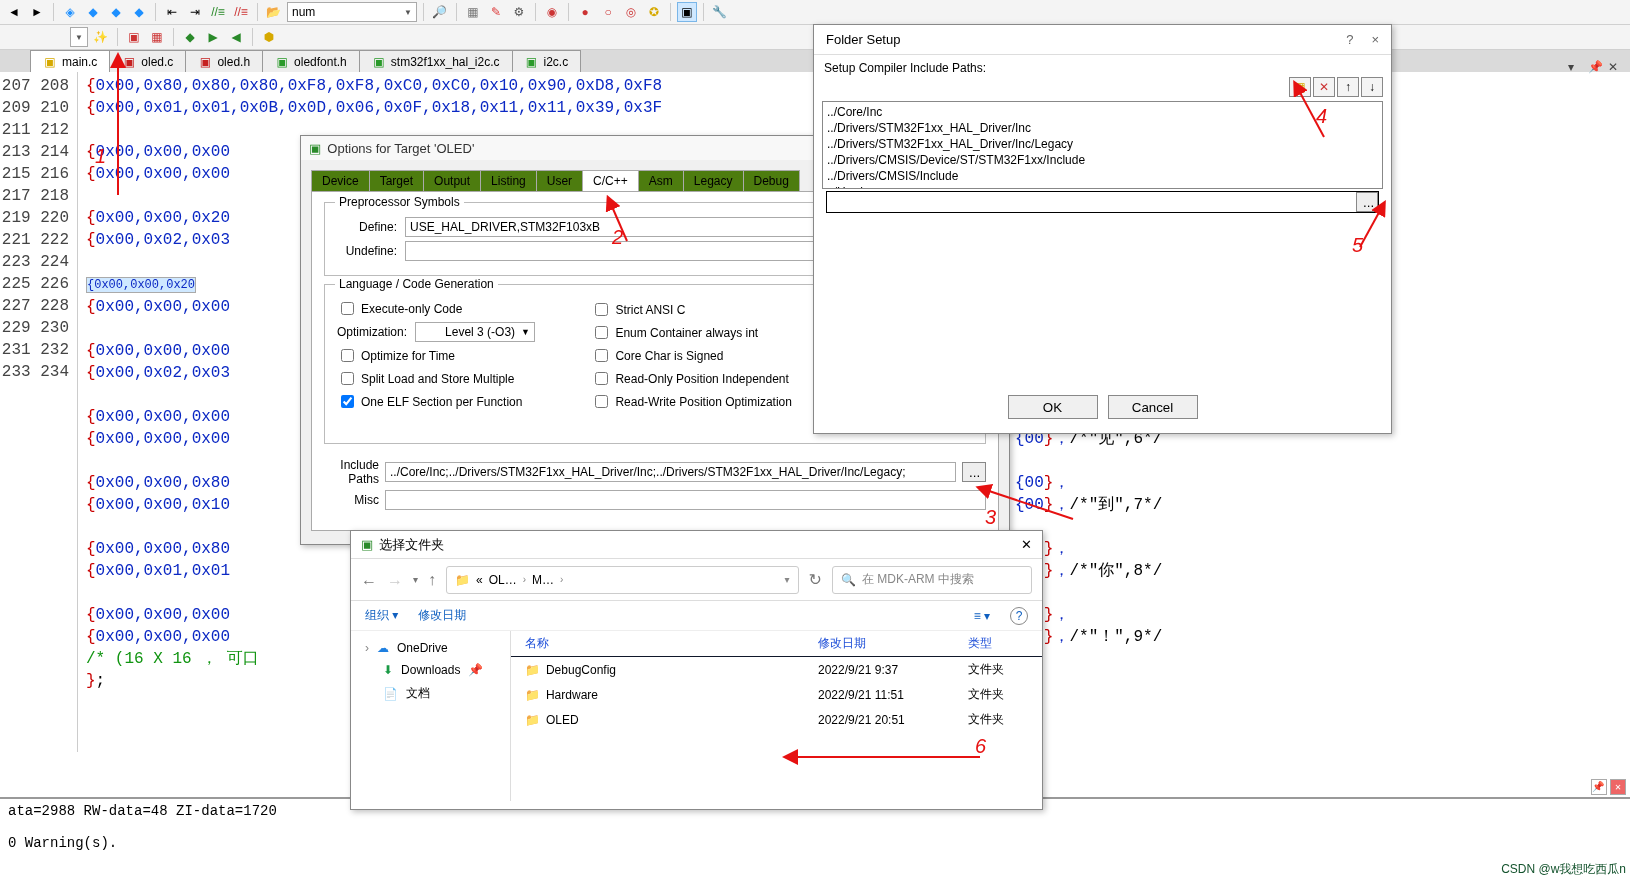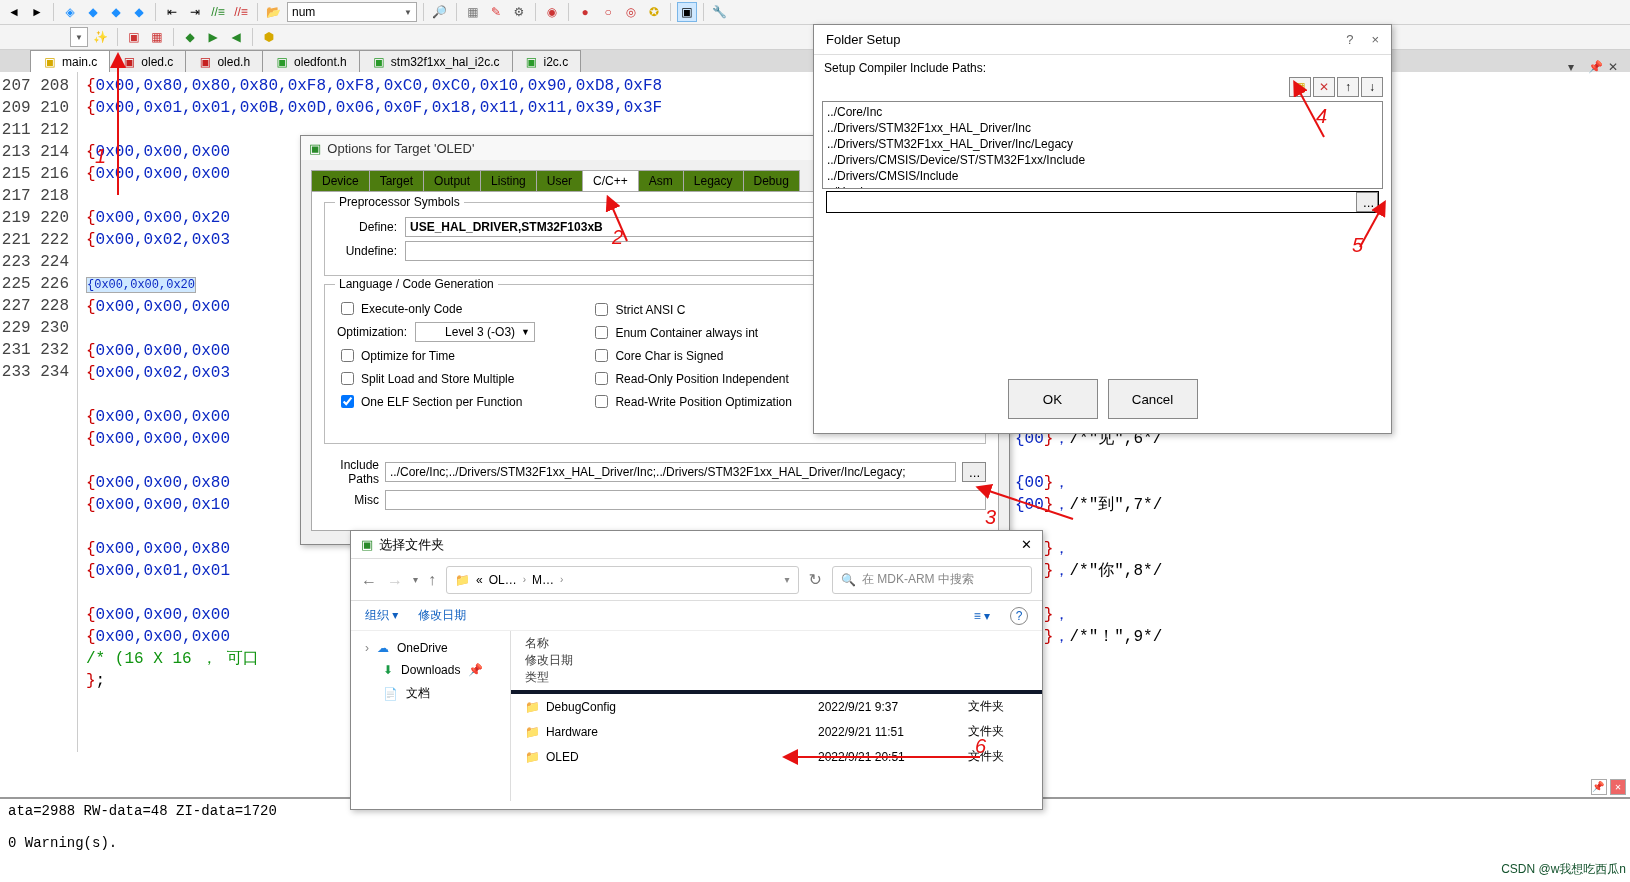--- a/index.html
+++ b/index.html
@@ -127,21 +127,21 @@
   .opt-tab.active { background:#fff; position:relative; z-index:1;}
   .opt-body {
     border:1px solid #aaa; background:#fff;
     margin: 0 10px 0 10px; padding: 10px 12px;
     height: 340px;
   }
   .groupbox { border:1px solid #bbb; padding:10px 12px; margin-bottom:8px; position:relative;}
   .groupbox .gtitle { position:absolute; top:-8px; left:10px; background:#fff; padding:0 4px; font-size:12px;}
   .frow { display:flex; align-items:center; gap:8px; margin:4px 0; font-size:12px;}
   .frow label.l { width:60px; text-align:right;}
-  .frow input[type=text]{ flex:1; border:1px solid #aaa; height:20px; padding:0 4px; font-size:12px;font-weight:bold;}
+  .frow input[type=text]{ flex:1; border:1px solid #aaa; height:20px; padding:0 4px; font-size:12px;}
   .frow .chk{ display:flex; align-items:center; gap:4px; }
   .twocol{display:flex;align-items:flex-end;}
   .twocol .col{flex:1;}
   .sel{border:1px solid #aaa;height:20px;padding:0 4px;font-size:12px;}
   .inc-row{display:flex;align-items:center;gap:6px;font-size:12px;margin-top:14px;}
   .inc-row .lab{width:55px;text-align:right;}
   .inc-row input{flex:1;border:1px solid #aaa;height:20px;padding:0 4px;font-size:12px;}
   .inc-row button{width:24px;height:20px;border:1px solid #888;background:#eee;}
 
   
@@ -149,38 +149,38 @@
   .folder .fs-title{height:30px;display:flex;align-items:center;justify-content:space-between;padding:0 12px;font-size:13px;border-bottom:1px solid #ddd;}
   .fs-title .rbtns{display:flex;gap:18px;color:#666;}
   .fs-label{padding:6px 10px 2px;font-size:12px;}
   .fs-tool{height:22px;display:flex;justify-content:flex-end;gap:2px;padding:0 8px;}
   .fs-tool span{width:22px;height:20px;border:1px solid #888;display:inline-flex;align-items:center;justify-content:center;cursor:pointer;background:#f4f4f4;}
   .fs-list{border:1px solid #888;margin:2px 8px;height:88px;padding:2px 4px;font-size:12px;line-height:16px;overflow:auto;}
   .fs-editrow{display:flex;margin:0 12px;border:1px solid #000;height:22px;align-items:center;}
   .fs-editrow input{flex:1;border:none;height:18px;padding:0 4px;font-size:12px;outline:none;}
   .fs-editrow button{width:22px;height:20px;border:1px solid #888;background:#eee;}
   .fs-btns{display:flex;justify-content:center;gap:10px;padding:8px 0;position:absolute;bottom:6px;left:0;right:0;}
-  .fs-btns button{width:90px;height:40px;border:1px solid #888;background:#f0f0f0;}
+  .fs-btns button{width:90px;height:24px;border:1px solid #888;background:#f0f0f0;}
 
   
   .dialog.picker{left:350px;top:530px;width:693px;height:280px;z-index:6;background:#fff;}
   .pk-title{height:28px;display:flex;align-items:center;justify-content:space-between;padding:0 10px;font-size:13px;border-bottom:1px solid #ddd;}
   .pk-nav{height:42px;display:flex;align-items:center;padding:0 10px;gap:10px;border-bottom:1px solid #ddd;}
   .pk-nav .navbtn{font-size:16px;color:#777;cursor:pointer;}
   .pk-nav .crumbs{flex:1;border:1px solid #ccc;border-radius:3px;height:28px;display:flex;align-items:center;padding:0 8px;gap:6px;}
   .pk-nav .crumbs .fico{color:#e6b400;}
   .pk-nav .crumbs .chv{color:#888;font-size:10px;}
   .pk-nav .sbox{width:200px;border:1px solid #ccc;border-radius:3px;height:28px;display:flex;align-items:center;padding:0 8px;gap:6px;color:#888;}
   .pk-toolbar{height:30px;display:flex;align-items:center;gap:20px;padding:0 14px;border-bottom:1px solid #eee;color:#1060c0;}
   .pk-toolbar .spacer{flex:1;}
   .pk-body{display:flex;height:170px;}
   .pk-side{width:160px;border-right:1px solid #ddd;padding:6px 0;}
   .pk-side .sitem{display:flex;align-items:center;gap:8px;padding:4px 14px;}
   .pk-list{flex:1;}
-  .pk-list .hdr{display:flex;padding:4px 14px;color:#404040;border-bottom:4px solid #0f172a;flex-direction:column;}
+  .pk-list .hdr{display:flex;padding:4px 14px;color:#1d4ed8;border-bottom:1px solid #0f172a;}
   .pk-list .hdr .c1{flex:1;}
   .pk-list .hdr .c2{width:150px;}
   .pk-list .hdr .c3{width:60px;}
   .pk-list .row{display:flex;padding:4px 14px;align-items:center;}
   .pk-list .row .c1{flex:1;display:flex;gap:6px;align-items:center;}
   .pk-list .row .c2{width:150px;}
   .pk-list .row .c3{width:60px;}
   .foldico{color:#e6b400;}
 
   

